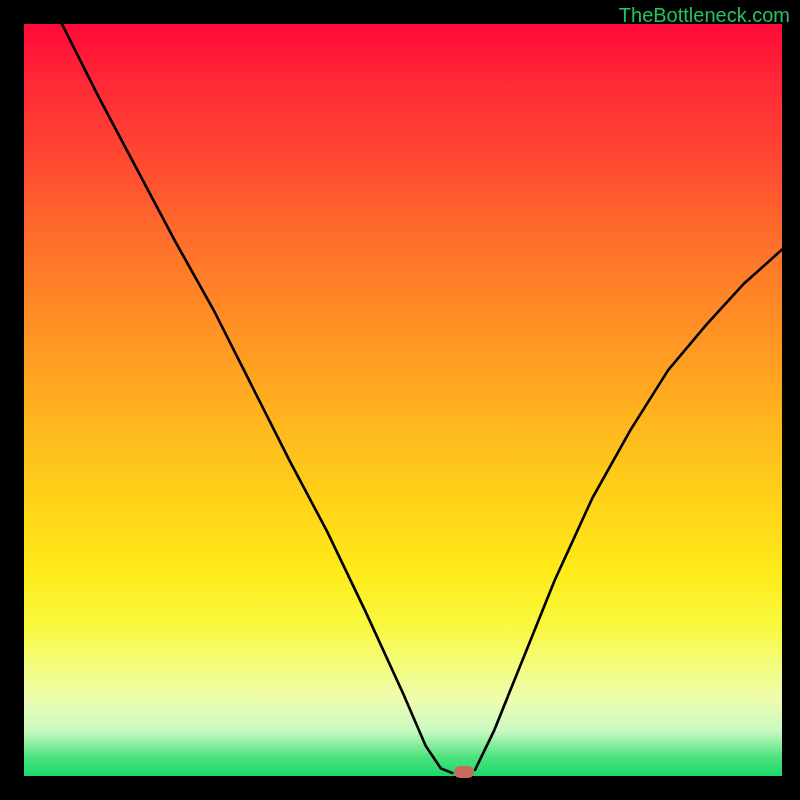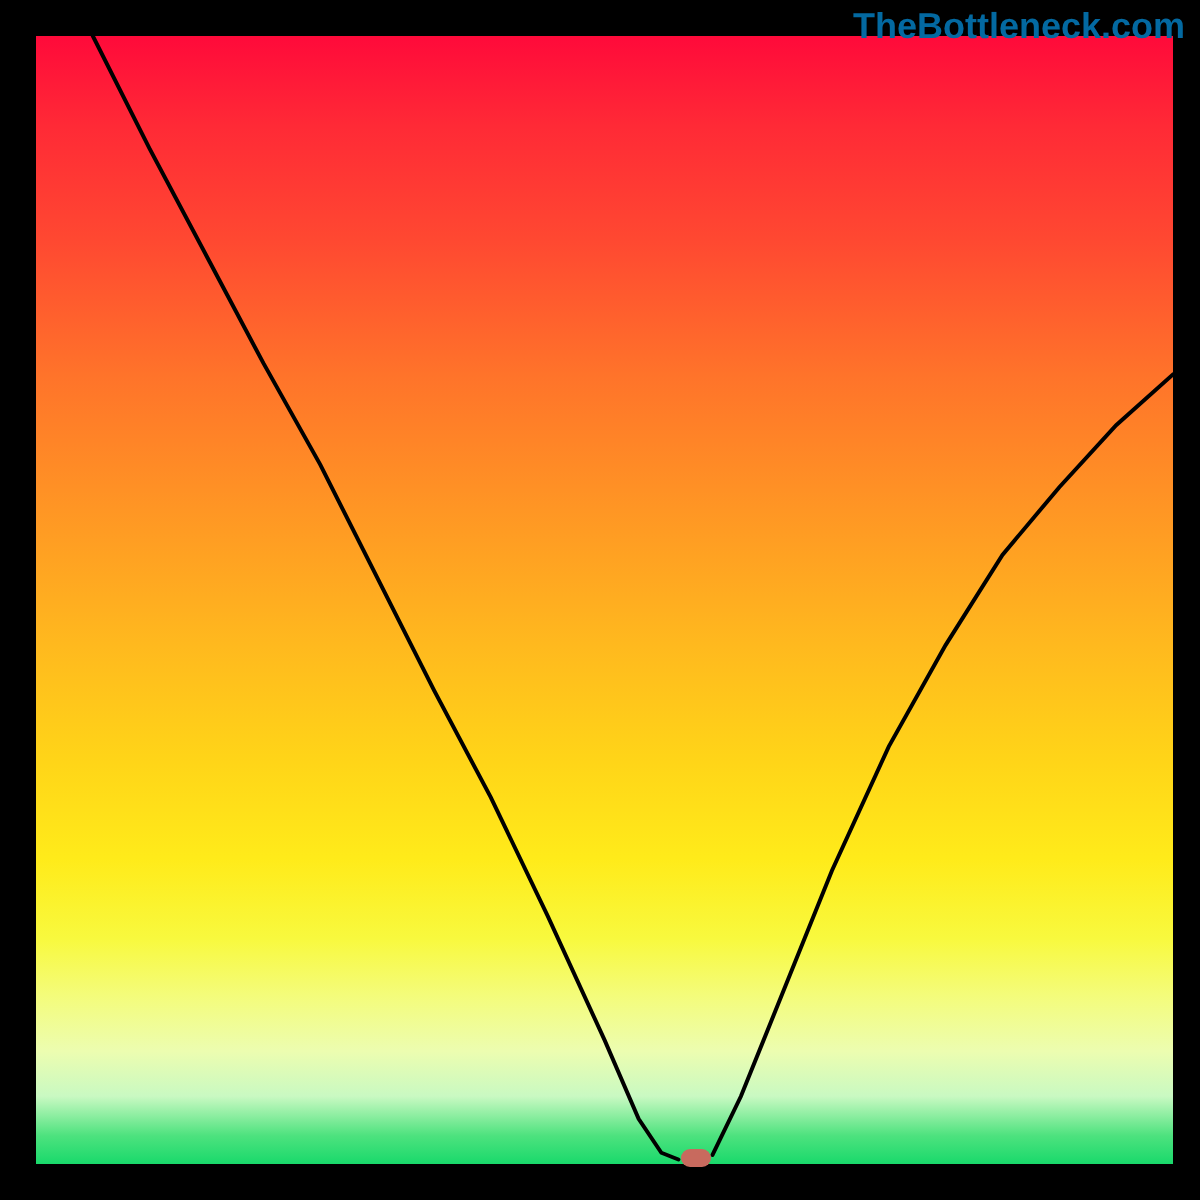--- a/index.html
+++ b/index.html
@@ -9,23 +9,23 @@
     background: #000;
     position: relative;
     overflow: hidden;
     font-family: Arial, Helvetica, sans-serif;
   }
   .watermark {
     position: absolute;
     top: 4px;
     right: 10px;
     z-index: 10;
-    color: #0369a1;
-    font-size: 24px;
-    font-weight: 700;
+    color: #22c55e;
+    font-size: 20px;
+    font-weight: 400;
   }
   .gradient {
     position: absolute;
     left: 24px;
     right: 18px;
     top: 24px;
     bottom: 24px;
     background: linear-gradient(to bottom,
       #ff0a3a 0%,
       #ff2a36 8%,

